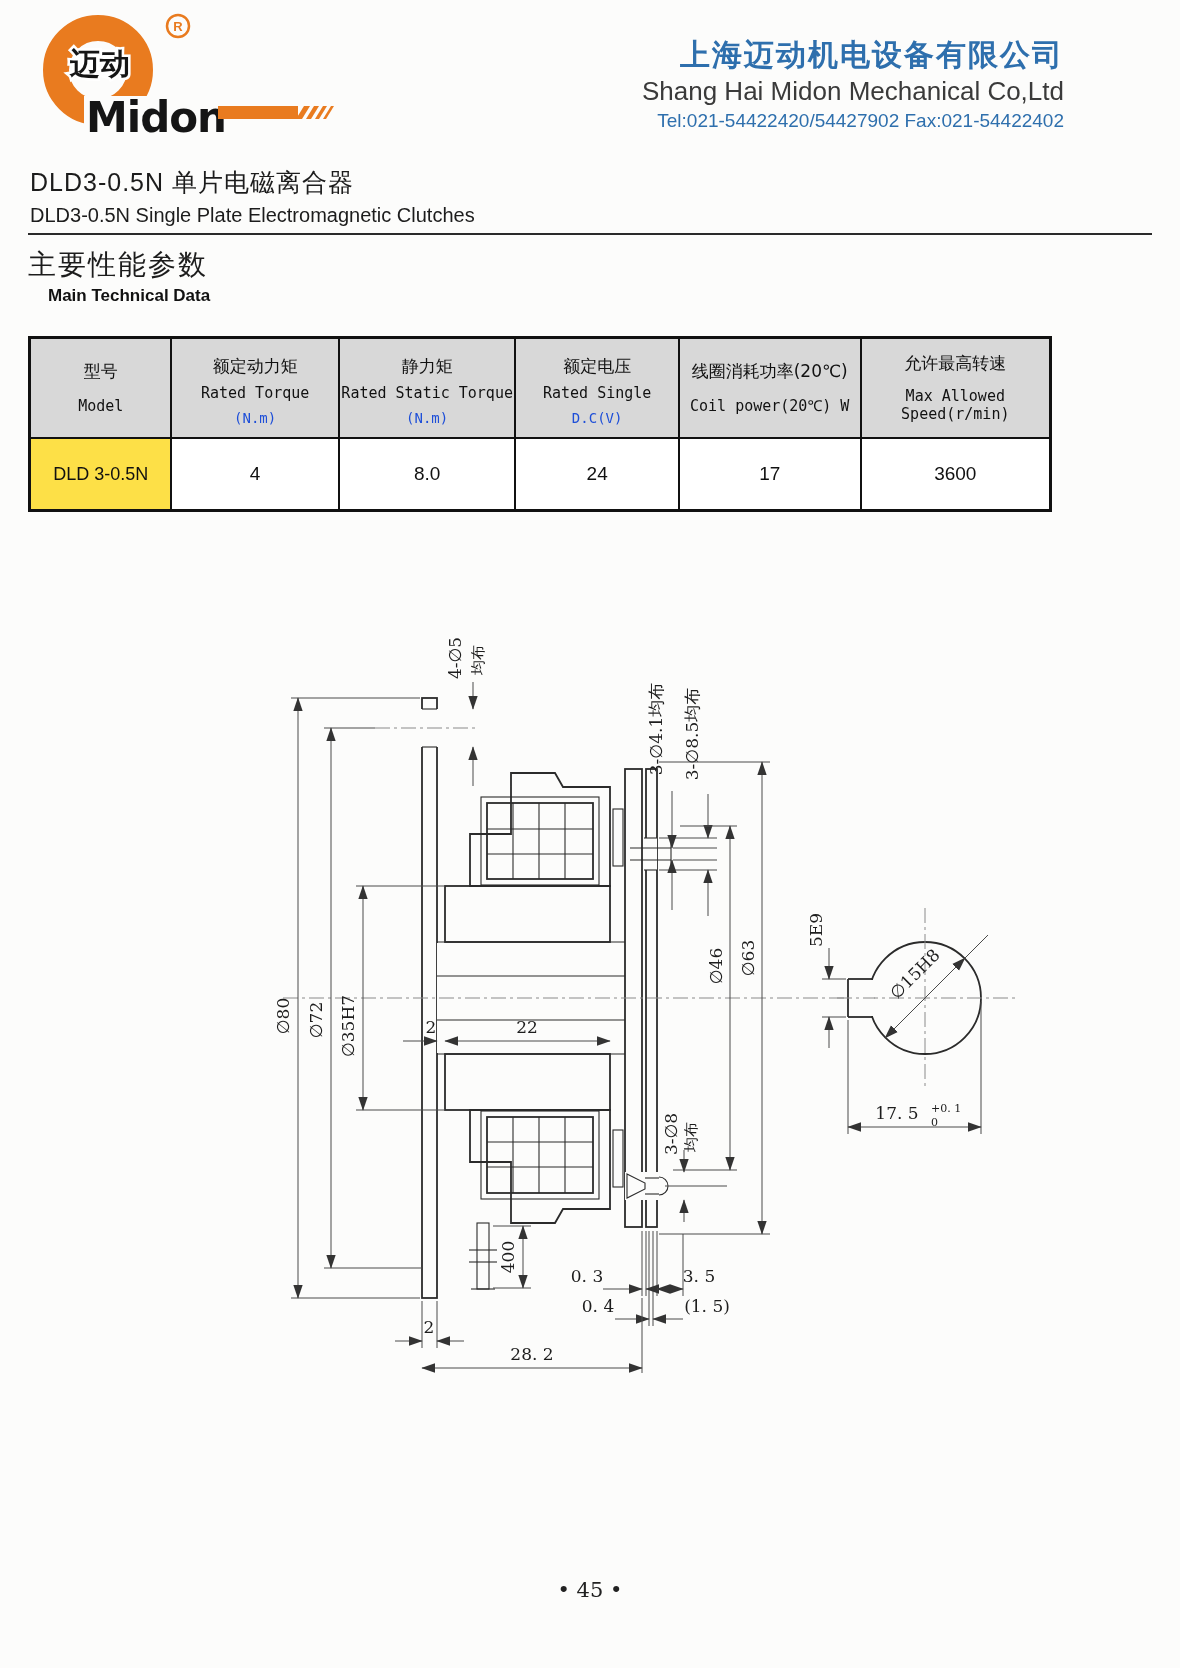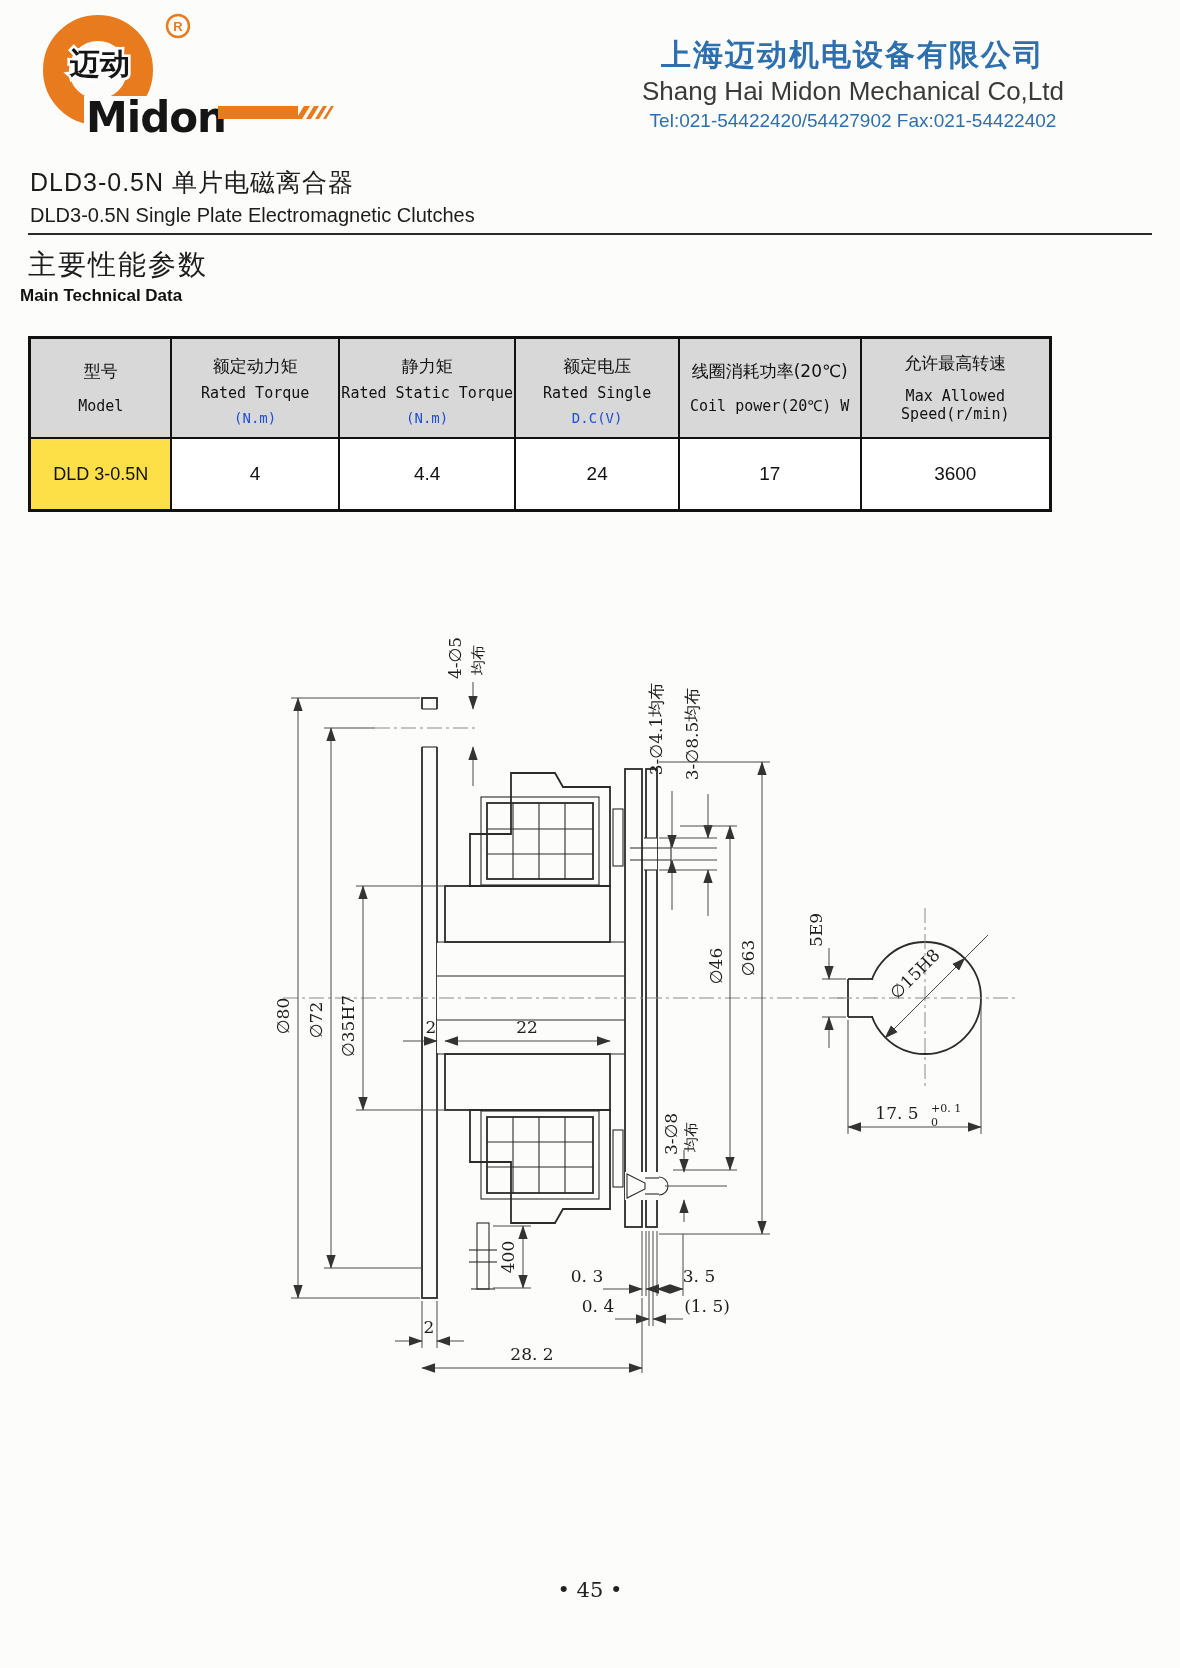--- a/index.html
+++ b/index.html
@@ -1,31 +1,31 @@
 <!DOCTYPE html>
 <html><head>
 <meta charset="utf-8">
 <style>
   html,body{margin:0;padding:0;}
   body{background:#e8e8e8;font-family:"Liberation Sans",sans-serif;}
   #page{position:relative;width:1180px;height:1668px;background:#fcfcfb;margin:0 auto;overflow:hidden;}
 
   
   #logo{position:absolute;left:26px;top:4px;width:310px;height:142px;}
-  .company{position:absolute;top:36px;right:116px;text-align:center;}
+  .company{position:absolute;top:36px;right:116px;text-align:right;}
   .company .cn{font-size:30px;font-weight:bold;color:#2e6fad;letter-spacing:2px;line-height:38px;}
   .company .en{font-size:26px;color:#3a3a3a;line-height:34px;}
   .company .tel{font-size:19px;color:#2e6fad;line-height:26px;}
 
   
   .t-cn{position:absolute;left:30px;top:166px;font-size:25px;color:#1c1c1c;letter-spacing:1px;}
   .t-en{position:absolute;left:30px;top:204px;font-size:20px;color:#1c1c1c;}
   .rule{position:absolute;left:28px;top:233px;width:1124px;height:0;border-top:2px solid #2a2a2a;}
   .s-cn{position:absolute;left:28px;top:246px;font-size:28px;color:#1c1c1c;letter-spacing:2px;}
-  .s-en{position:absolute;left:20px;top:286px;font-size:17px;font-weight:bold;color:#111;}
+  .s-en{position:absolute;left:48px;top:286px;font-size:17px;font-weight:bold;color:#111;}
 
   
   table.spec{position:absolute;left:28px;top:336px;width:1024px;border-collapse:collapse;table-layout:fixed;}
   table.spec td{border:2px solid #111;text-align:center;vertical-align:middle;}
   table.spec .hd{background:#d8d8d8;height:96px;}
   table.spec .hd .cn{font-size:17px;color:#111;margin:4px 0 6px 0;font-family:"DejaVu Sans",sans-serif;}
   table.spec .hd .en{font-size:15px;color:#111;font-family:"DejaVu Sans Mono",monospace;margin:6px 0;}
   table.spec .hd .un{font-size:14px;color:#1d4ed8;font-family:"DejaVu Sans Mono",monospace;margin-top:8px;}
   table.spec .dr{height:68px;font-size:19px;color:#111;background:#fff;}
   table.spec .dr.model{background:#fde047;font-size:18px;}
@@ -110,21 +110,21 @@
         <div class="en" style="margin-top:12px">Coil  power(20℃) W</div>
       </td>
       <td class="hd">
         <div class="cn">允许最高转速</div>
         <div class="en" style="margin-top:12px">Max Allowed Speed(r/min)</div>
       </td>
     </tr>
     <tr>
       <td class="dr model">DLD 3-0.5N</td>
       <td class="dr">4</td>
-      <td class="dr">4.4</td>
+      <td class="dr">8.0</td>
       <td class="dr">24</td>
       <td class="dr">17</td>
       <td class="dr">3600</td>
     </tr>
   </tbody>
     </table>
 
   <svg id="draw" viewBox="0 0 850 795">
     <defs>
       <marker id="ar" viewBox="0 0 10 10" refX="9.5" refY="5" markerWidth="14" markerHeight="14" orient="auto-start-reverse">

